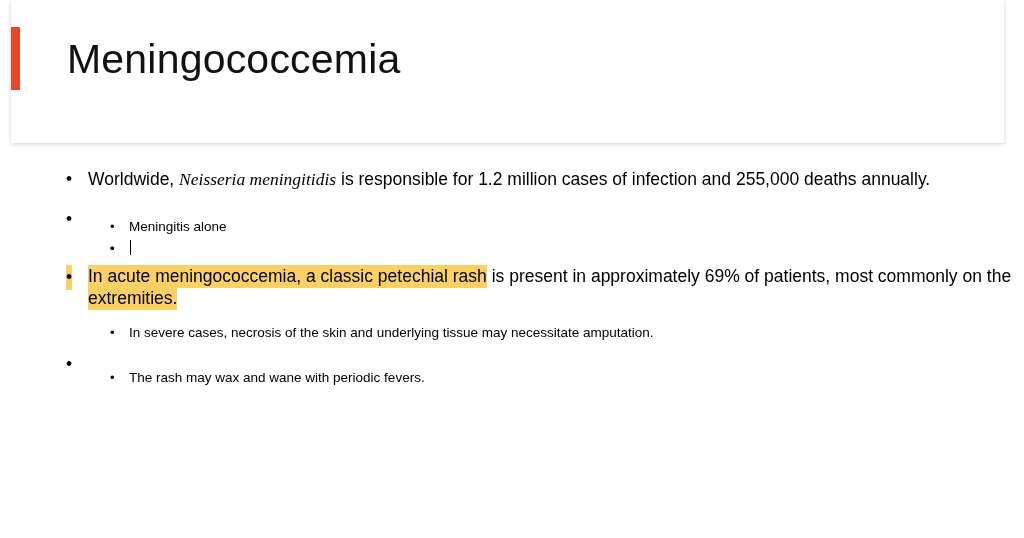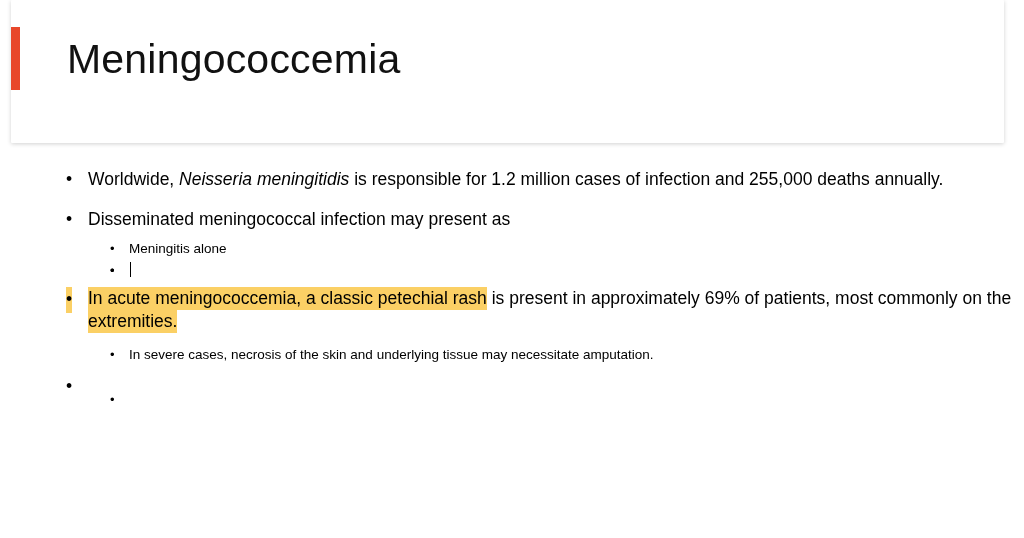--- a/index.html
+++ b/index.html
@@ -82,21 +82,21 @@
     line-height: 19px;
     margin-bottom: 3px;
   }
   .l2 > .bullet {
     position: absolute;
     left: 110px;
     top: 0;
     font-size: 13px;
     line-height: 19px;
   }
-  .em { font-style: italic; }
+  .em { font-style: italic; font-family: Liberation Serif, serif; }
   .hl {
     background: #fbd065;
     padding: 1px 0 2px 0;
     box-decoration-break: clone;
     -webkit-box-decoration-break: clone;
   }
   .caret {
     display: inline-block;
     width: 1px;
     height: 15px;
@@ -131,21 +131,20 @@
 
     <div class="l1">
       <span class="bullet">•</span>
       <span><span>Worldwide, </span><span class="em">Neisseria meningitidis</span><span> is responsible for 1.2 million cases of infection and 255,000 deaths annually.</span></span>
     </div>
 
     <div class="spacer-8"></div>
 
     <div class="l1">
       <span class="bullet">•</span>
-      <span>Disseminated meningococcal infection may present as</span>
     </div>
 
     <div class="l2">
       <span class="bullet">•</span>
       <span>Meningitis alone</span>
     </div>
 
     <div class="l2">
       <span class="bullet">•</span>
     </div>
@@ -172,18 +171,19 @@
     <div class="spacer-8"></div>
 
     <div class="l1">
       <span class="bullet">•</span>
     </div>
 
     <div class="spacer-6"></div>
 
     <div class="l2">
       <span class="bullet">•</span>
+      <span>The rash may wax and wane with periodic fevers.</span>
     </div>
 
   </div>
 
   <div class="page-edge"></div>
 </div>
 
 </body></html>

